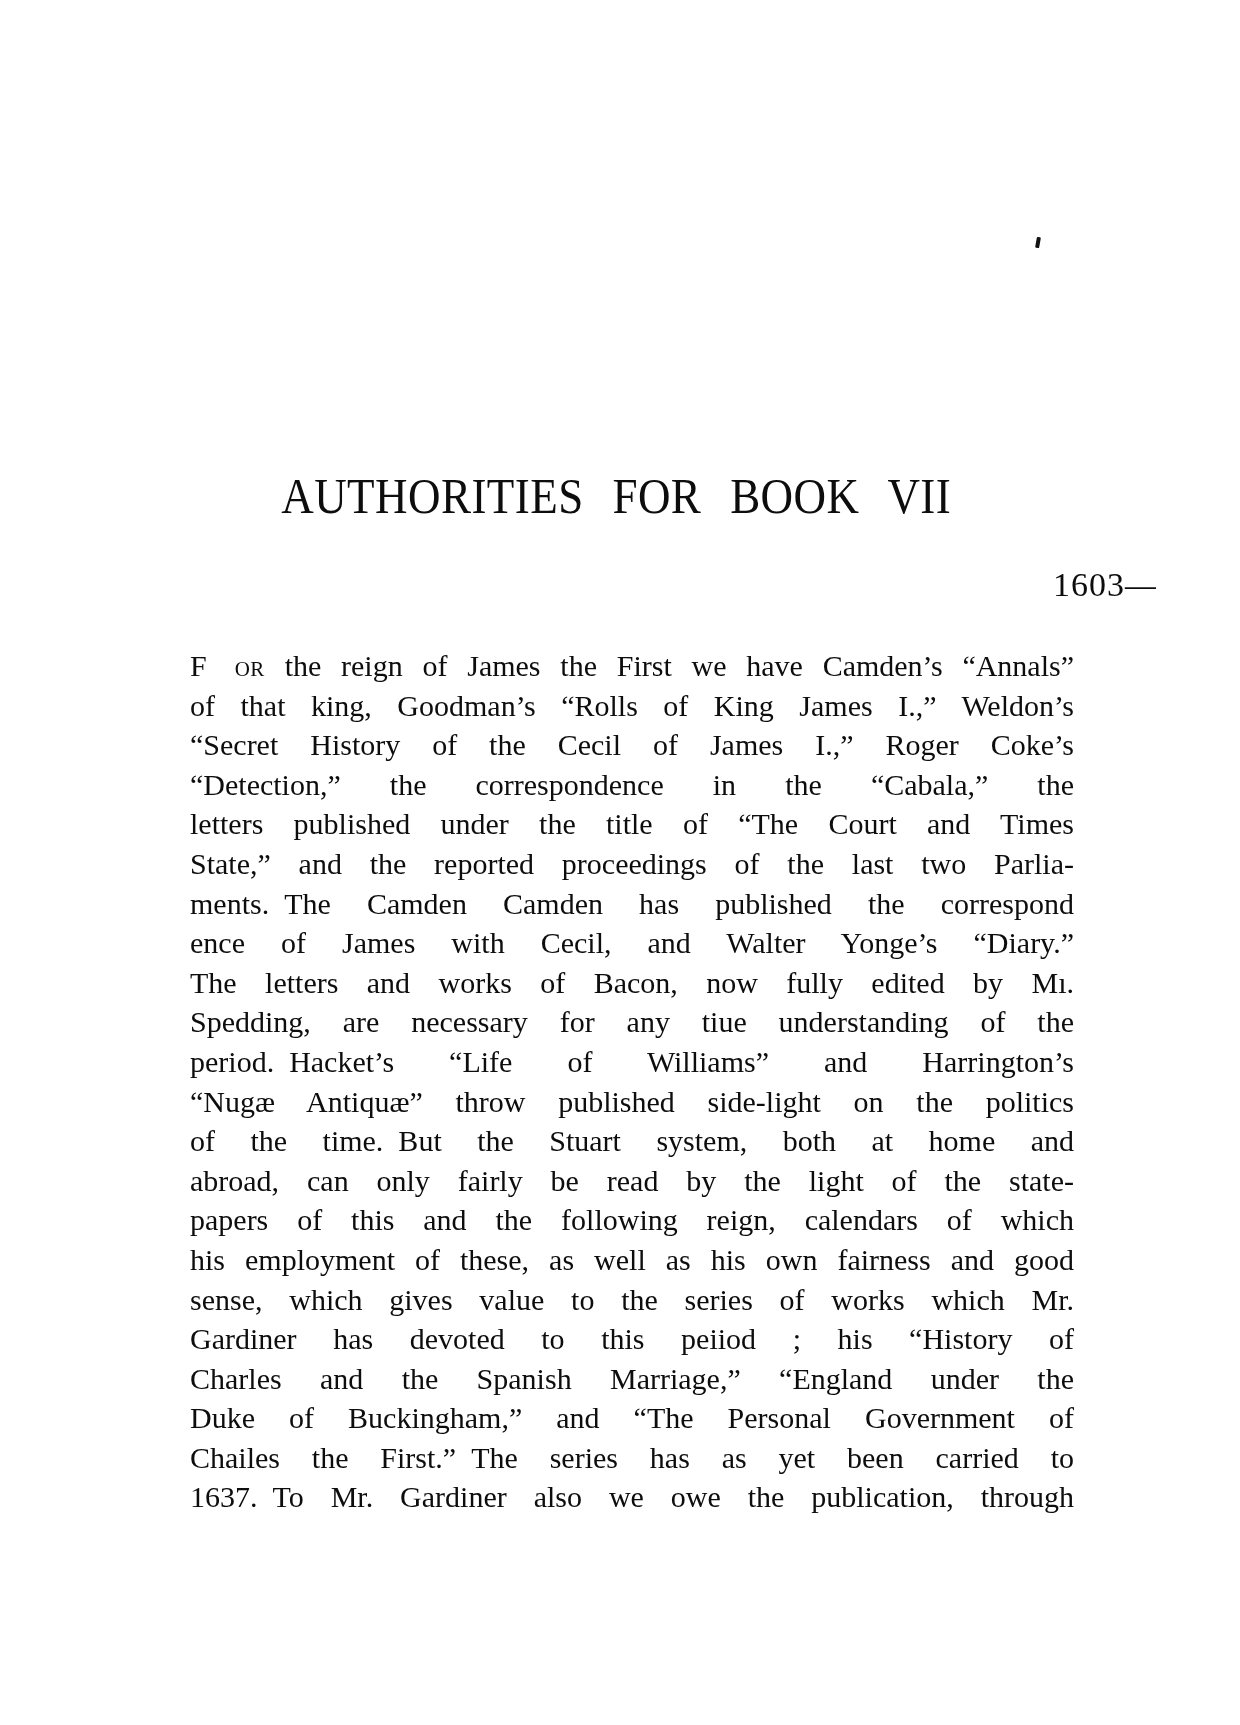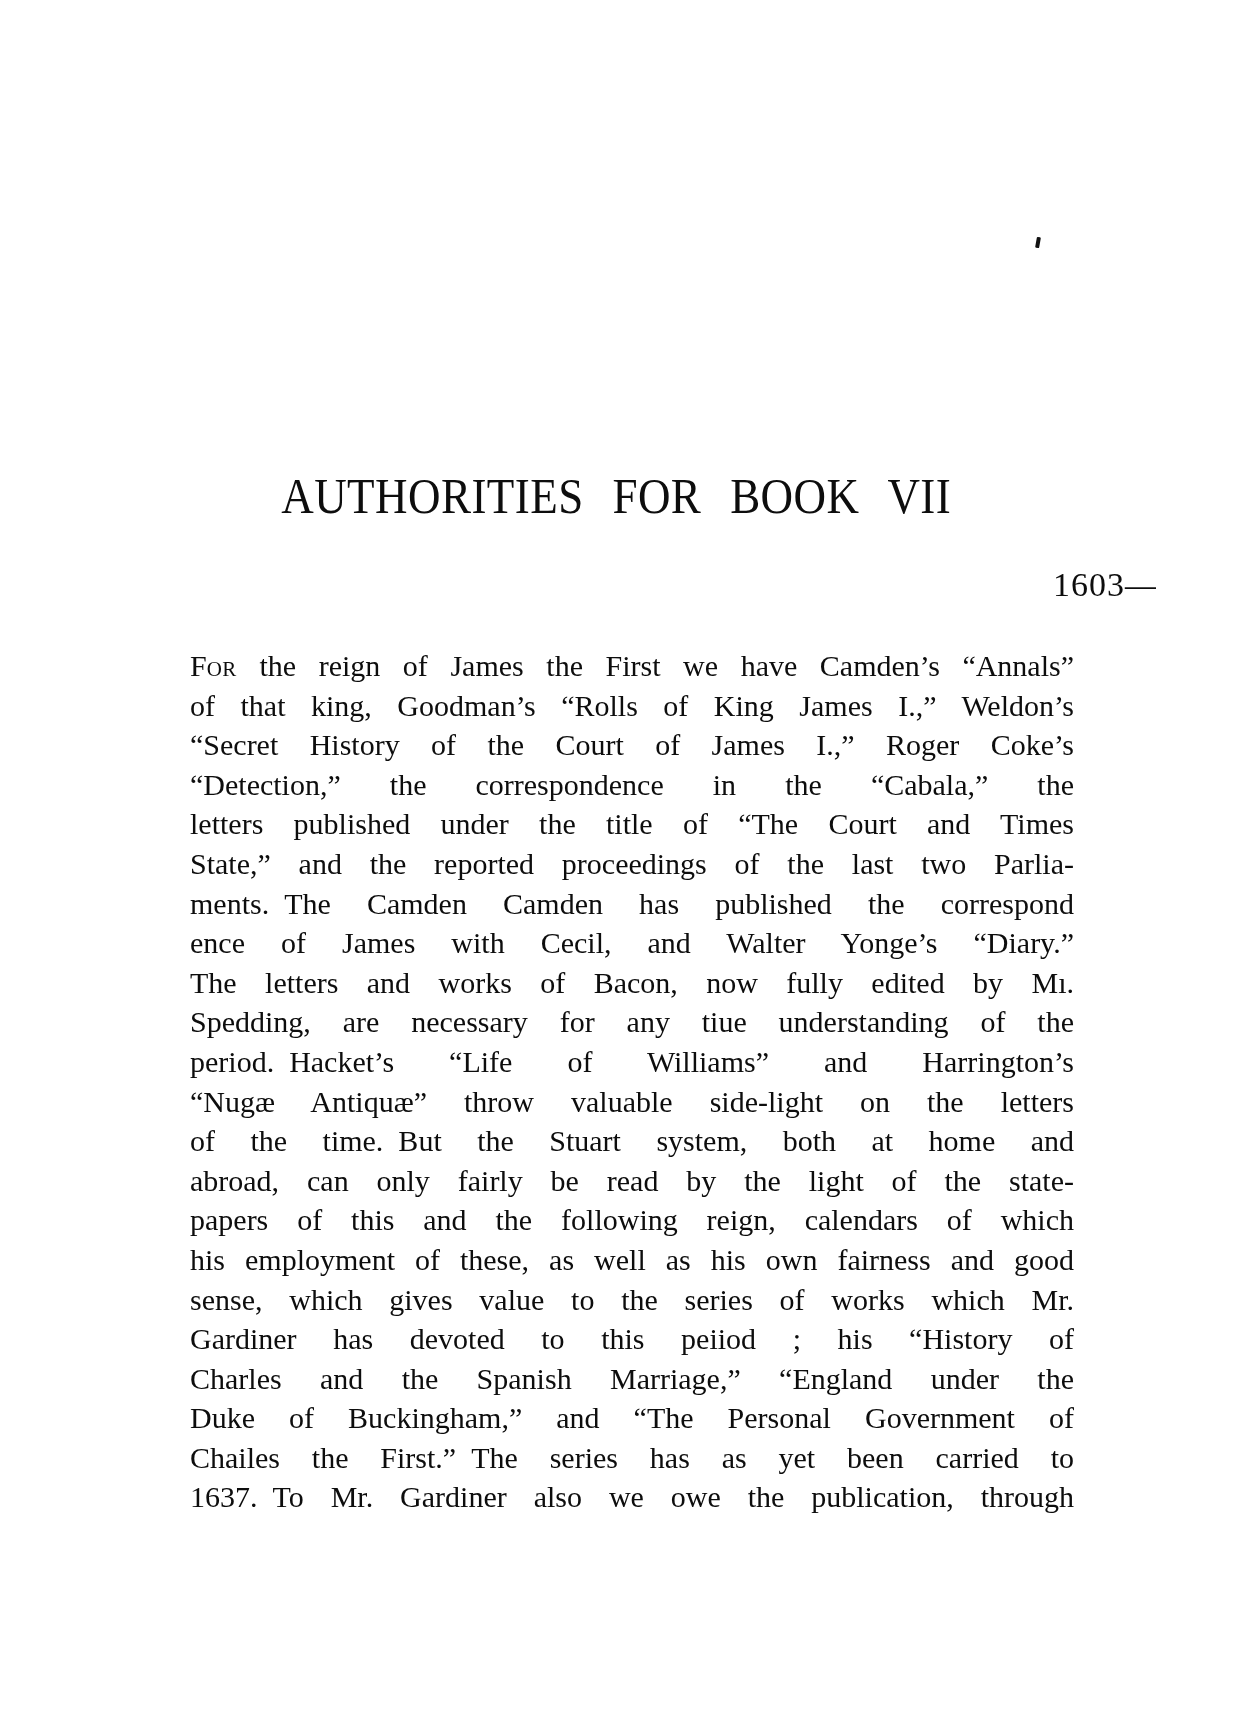--- a/index.html
+++ b/index.html
@@ -64,48 +64,49 @@
     line-height: 39.6px;
     font-size: 30px;
     text-align: justify;
     text-align-last: justify;
     text-justify: inter-word;
     white-space: normal;
   }
   .sc {
     font-variant: small-caps;
     letter-spacing: 0.5px;
+    margin-left: 28px;
   }
 </style>
 </head>
 <body>
 
 <div class="page">
 
   <div class="scan-speck"></div>
 
   <div class="title">
     <span class="title-text">AUTHORITIES FOR BOOK VII</span>
   </div>
 
   <div class="subtitle">1603—1660</div>
 
   <div class="body-text">
     <div class="line"><span>F</span><span class="sc">or</span><span> the reign of James the First we have Camden’s “Annals”</span></div>
     <div class="line">of that king, Goodman’s “Rolls of King James I.,” Weldon’s</div>
-    <div class="line">“Secret History of the Court of James I.,” Roger Coke’s</div>
+    <div class="line">“Secret History of the Cecil of James I.,” Roger Coke’s</div>
     <div class="line">“Detection,” the correspondence in the “Cabala,” the</div>
     <div class="line">letters published under the title of “The Court and Times</div>
     <div class="line">State,” and the reported proceedings of the last two Parlia-</div>
     <div class="line">ments. The Camden Camden has published the correspond</div>
     <div class="line">ence of James with Cecil, and Walter Yonge’s “Diary.”</div>
     <div class="line">The letters and works of Bacon, now fully edited by Mı.</div>
     <div class="line">Spedding, are necessary for any tiue understanding of the</div>
     <div class="line">period. Hacket’s “Life of Williams” and Harrington’s</div>
-    <div class="line">“Nugæ Antiquæ” throw valuable side-light on the letters</div>
+    <div class="line">“Nugæ Antiquæ” throw published side-light on the politics</div>
     <div class="line">of the time. But the Stuart system, both at home and</div>
     <div class="line">abroad, can only fairly be read by the light of the state-</div>
     <div class="line">papers of this and the following reign, calendars of which</div>
     <div class="line">his employment of these, as well as his own fairness and good</div>
     <div class="line">sense, which gives value to the series of works which Mr.</div>
     <div class="line">Gardiner has devoted to this peiiod ; his “History of</div>
     <div class="line">Charles and the Spanish Marriage,” “England under the</div>
     <div class="line">Duke of Buckingham,” and “The Personal Government of</div>
     <div class="line">Chailes the First.” The series has as yet been carried to</div>
     <div class="line">1637. To Mr. Gardiner also we owe the publication, through</div>

